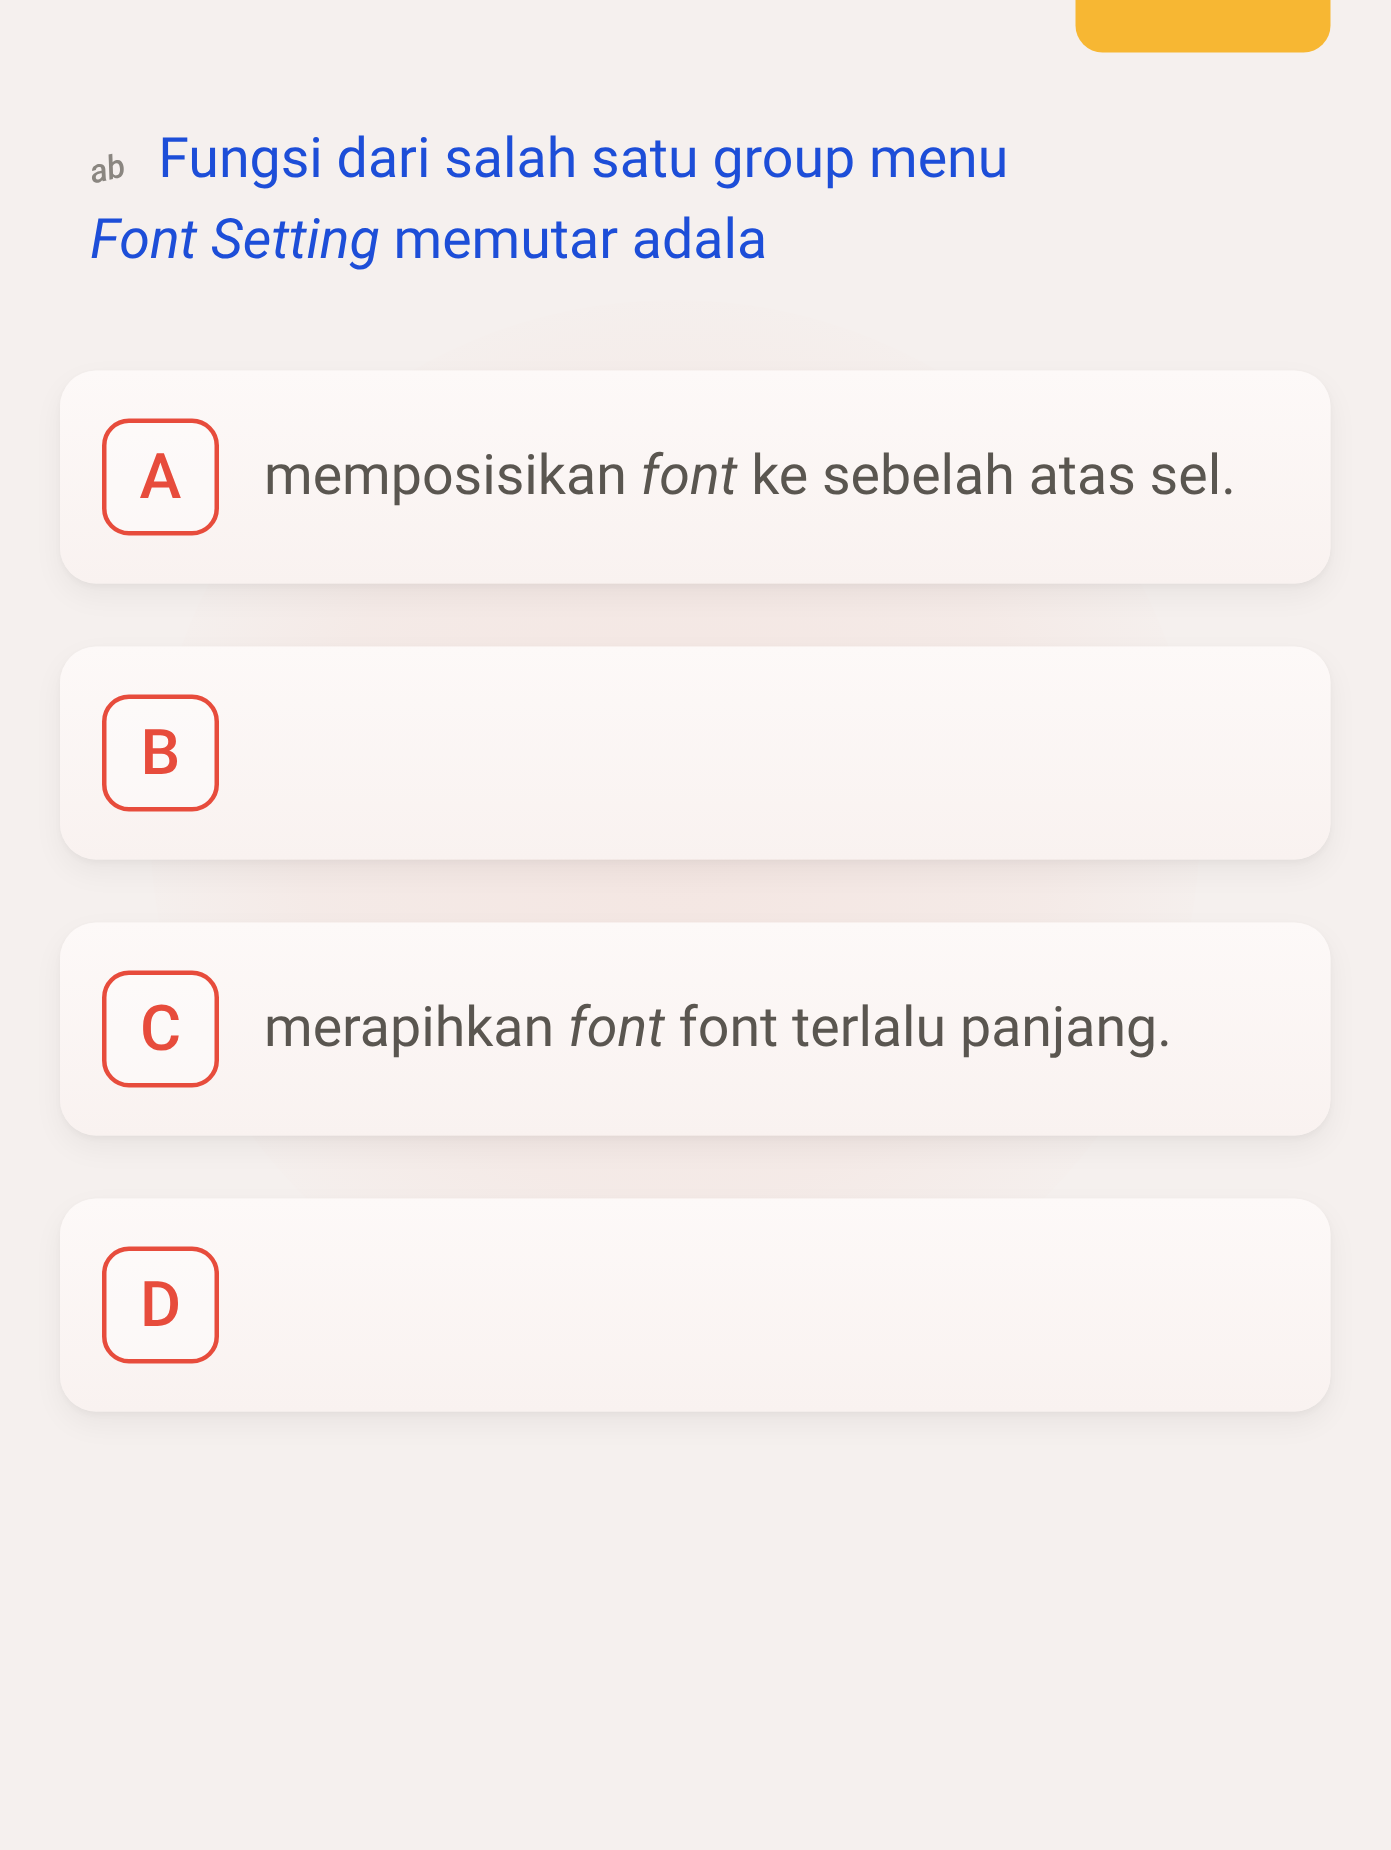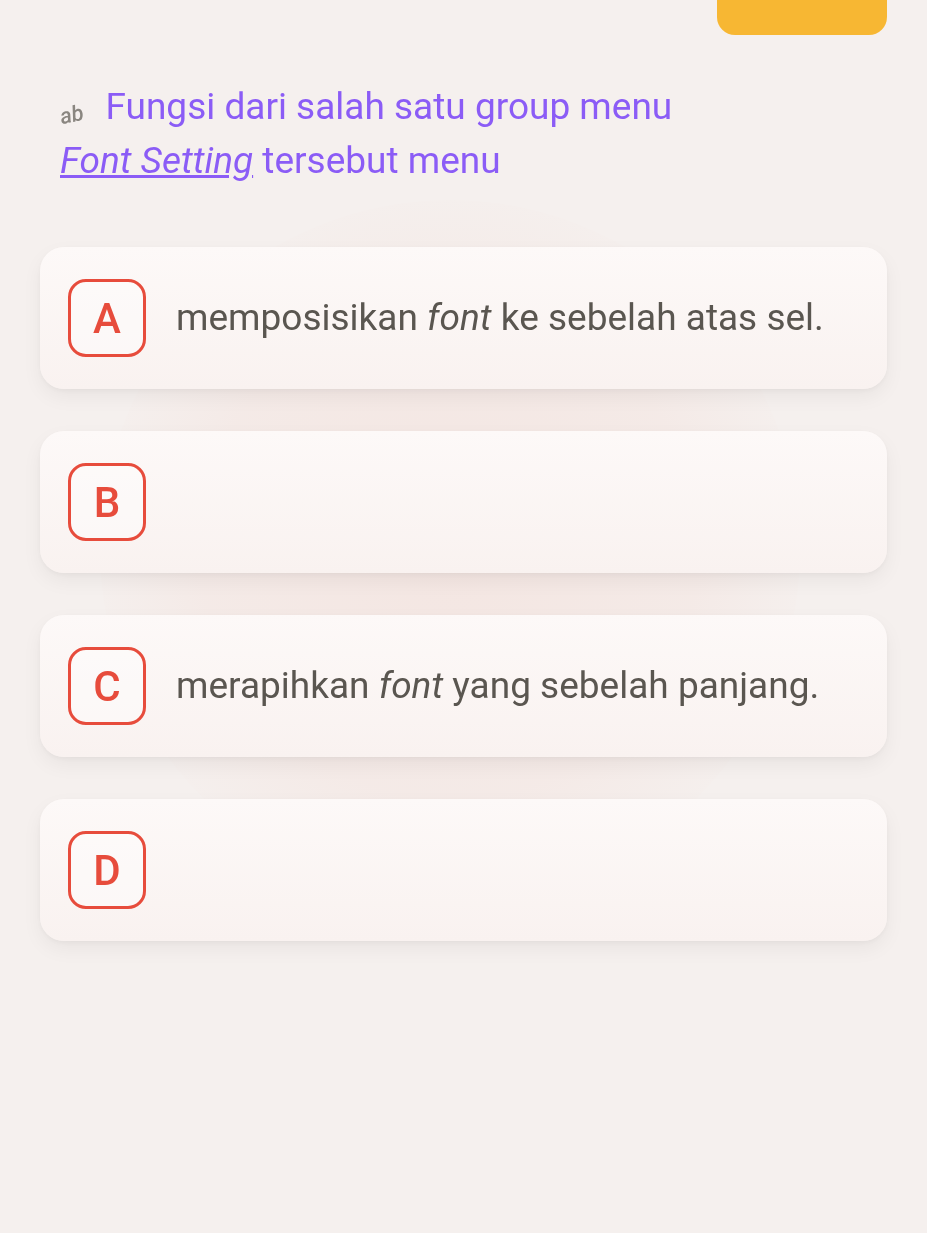--- a/index.html
+++ b/index.html
@@ -48,28 +48,27 @@
       vertical-align: middle;
       color: #8a8680;
       font-size: 22px;
       margin-right: 18px;
       transform: rotate(-12deg);
       font-style: italic;
       font-weight: 500;
     }
     .question-text {
       display: inline;
-      color: #8b5cf6;
+      color: #1d4ed8;
       font-size: 37px;
       line-height: 1.45;
       font-weight: 400;
     }
     .question-italic {
       font-style: italic;
-      text-decoration: underline;
     }
     .options {
       position: relative;
       z-index: 1;
       display: flex;
       flex-direction: column;
       gap: 42px;
     }
     .option-card {
       background: linear-gradient(180deg, #fdf9f8 0%, #f9f2f0 100%);
@@ -109,41 +108,41 @@
 <body>
 
 <div class="bg-watermark"></div>
 
 <div class="top-button"></div>
 
 <div class="question-block">
   <span class="question-icon">ab</span>
   <span class="question-text">
     <span>Fungsi dari salah satu group menu</span><br>
-    <span class="question-italic">Font Setting</span><span> tersebut menu</span>
+    <span class="question-italic">Font Setting</span><span> memutar adala</span>
   </span>
 </div>
 
 <div class="options">
 
   <div class="option-card">
     <div class="option-letter">A</div>
     <div class="option-text">
       <span>memposisikan </span><span class="italic">font</span><span> ke sebelah atas sel.</span>
     </div>
   </div>
 
   <div class="option-card">
     <div class="option-letter">B</div>
   </div>
 
   <div class="option-card">
     <div class="option-letter">C</div>
     <div class="option-text">
-      <span>merapihkan </span><span class="italic">font</span><span> yang sebelah panjang.</span>
+      <span>merapihkan </span><span class="italic">font</span><span> font terlalu panjang.</span>
     </div>
   </div>
 
   <div class="option-card">
     <div class="option-letter">D</div>
   </div>
 
 </div>
 
 </body></html>

